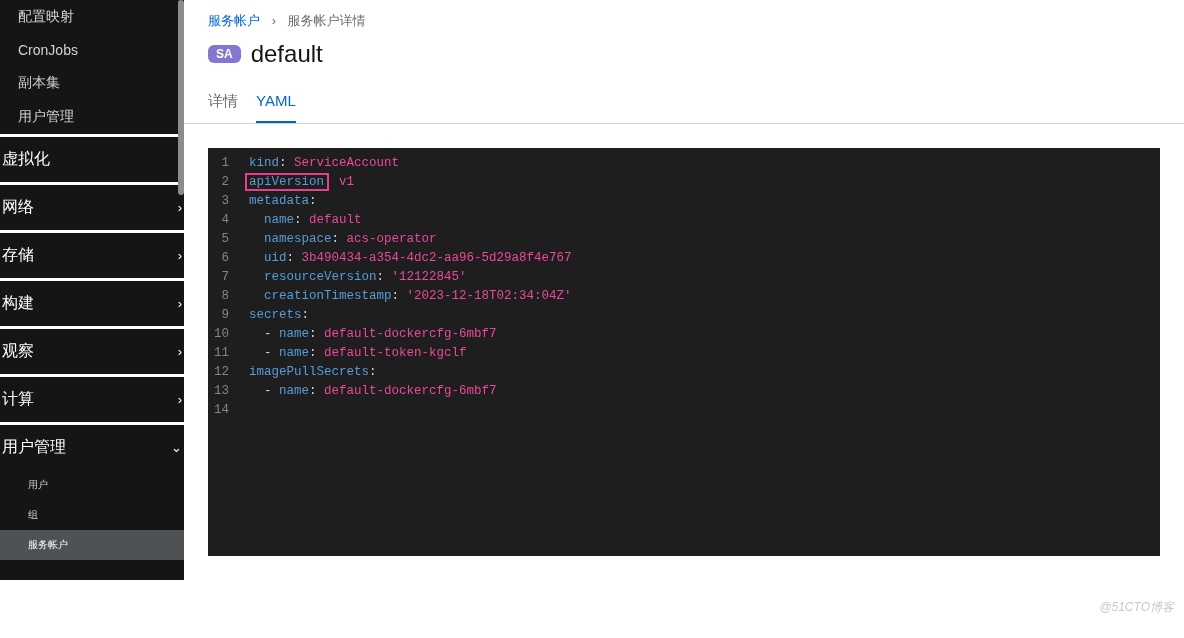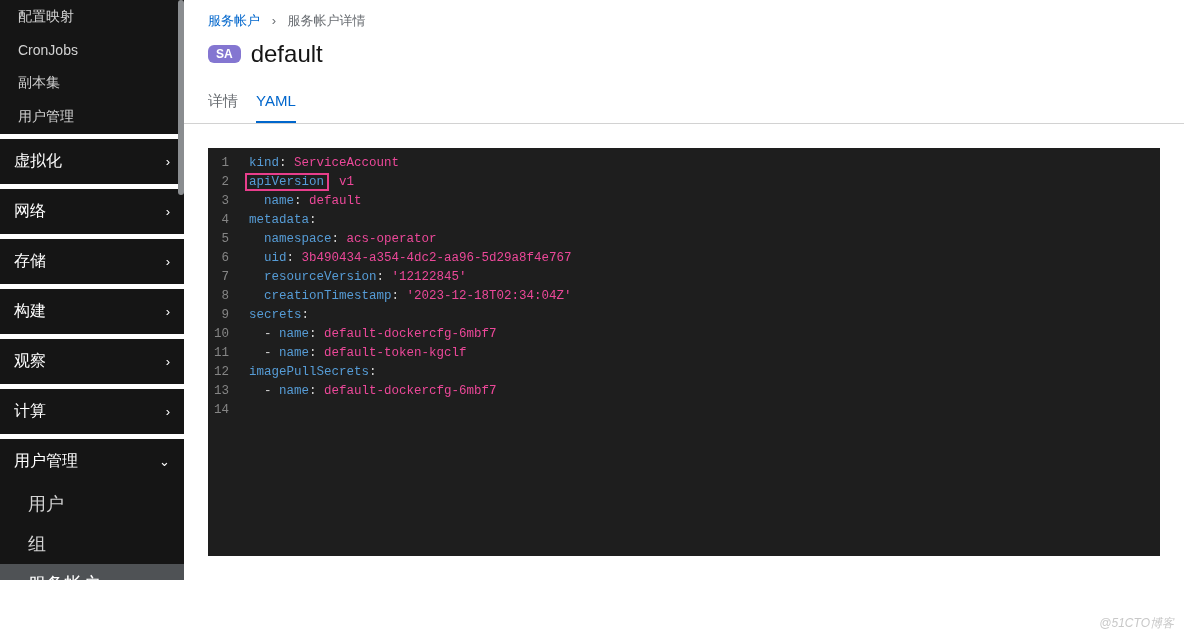--- a/index.html
+++ b/index.html
@@ -1,23 +1,23 @@
 <!DOCTYPE html>
 <html><head>
   <meta charset="utf-8">
   <style>
     * { margin: 0; padding: 0; box-sizing: border-box; }
     body { font-family: -apple-system, "Segoe UI", "PingFang SC", "Microsoft YaHei", sans-serif; font-size: 14px; background: #fff; overflow: hidden; }
     .app { display: flex; width: 1184px; height: 580px; }
     .sidebar { width: 184px; background: #151515; color: #d2d2d2; display: flex; flex-direction: column; overflow-y: auto; position: relative; }
     .sidebar::after { content: ""; position: absolute; right: 0; top: 0; width: 6px; height: 195px; background: #8a8d90; border-radius: 3px; }
     .sidebar-item { padding: 8px 18px; font-size: 14px; cursor: pointer; color: #d2d2d2; }
-    .sidebar-section { display: flex; justify-content: space-between; align-items: center; padding: 12px 14px; cursor: pointer; border-top: 5px solid #ffffff; color: #fff; font-size: 16px; }
+    .sidebar-section { display: flex; justify-content: space-between; align-items: center; padding: 12px 2px; cursor: pointer; border-top: 3px solid #ffffff; color: #fff; font-size: 16px; }
     .sidebar-section .chevron { font-size: 13px; color: #fff; }
-    .sub-item { padding: 8px 18px 8px 28px; font-size: 18px; cursor: pointer; color: #d2d2d2; }
+    .sub-item { padding: 8px 18px 8px 28px; font-size: 10px; cursor: pointer; color: #d2d2d2; }
     .sub-item.active { background: #4f5255; color: #fff; }
     .main { flex: 1; display: flex; flex-direction: column; background: #fff; }
     .header { padding: 12px 24px 0; }
     .breadcrumb { font-size: 13px; color: #6a6e73; margin-bottom: 10px; }
     .breadcrumb a { color: #06c; text-decoration: none; }
     .breadcrumb .sep { margin: 0 8px; color: #6a6e73; }
     .title-row { display: flex; align-items: center; gap: 10px; margin-bottom: 14px; }
     .sa-badge { background: #8476d1; color: #fff; border-radius: 6px; padding: 2px 8px; font-size: 12px; font-weight: 600; }
     .page-title { font-size: 24px; font-weight: 400; color: #151515; }
     .tabs { display: flex; gap: 18px; border-bottom: 1px solid #d2d2d2; padding: 0 24px; }
@@ -25,21 +25,21 @@
     .tab.active { color: #06c; border-bottom-color: #06c; }
     .content { flex: 1; padding: 24px; background: #fff; }
     .editor { background: #1e1e1e; height: 100%; display: flex; font-family: "Consolas","Menlo","Courier New",monospace; font-size: 12.5px; line-height: 1.5; position: relative; }
     .gutter { background: #1e1e1e; color: #858585; text-align: right; padding: 6px 10px 6px 6px; user-select: none; }
     .gutter div { height: 19px; }
     .code { padding: 6px 10px; color: #d4d4d4; flex: 1; position: relative; }
     .code-line { height: 19px; white-space: pre; }
     .k { color: #569cd6; }
     .v { color: #ec4899; }
     .hl { position: absolute; top: 25px; left: 6px; width: 84px; height: 18px; border: 2px solid #e83e8c; pointer-events: none; }
-    .watermark { position: absolute; right: 10px; bottom: 6px; color: #c8c8c8; font-size: 12px; font-style: italic; }
+    .watermark { position: absolute; right: 10px; bottom: 22px; color: #c8c8c8; font-size: 12px; font-style: italic; }
   </style>
 </head>
 <body>
 
 <div class="app">
   <nav class="sidebar">
     <div id="top-items">
         <div class="sidebar-item">配置映射</div>
         <div class="sidebar-item">CronJobs</div>
         <div class="sidebar-item">副本集</div>
@@ -110,22 +110,22 @@
             <div>10</div>
             <div>11</div>
             <div>12</div>
             <div>13</div>
             <div>14</div>
           </div>
         <div class="code" id="code">
           <div class="hl"></div>
         <div class="code-line"><span class="k">kind</span><span>: </span><span class="v">ServiceAccount</span></div>
             <div class="code-line"><span class="k">apiVersion</span><span>: </span><span class="v">v1</span></div>
+            <div class="code-line"><span class="k">metadata</span><span>:</span></div>
             <div class="code-line"><span>  </span><span class="k">name</span><span>: </span><span class="v">default</span></div>
-            <div class="code-line"><span class="k">metadata</span><span>:</span></div>
             <div class="code-line"><span>  </span><span class="k">namespace</span><span>: </span><span class="v">acs-operator</span></div>
             <div class="code-line"><span>  </span><span class="k">uid</span><span>: </span><span class="v">3b490434-a354-4dc2-aa96-5d29a8f4e767</span></div>
             <div class="code-line"><span>  </span><span class="k">resourceVersion</span><span>: </span><span class="v">'12122845'</span></div>
             <div class="code-line"><span>  </span><span class="k">creationTimestamp</span><span>: </span><span class="v">'2023-12-18T02:34:04Z'</span></div>
             <div class="code-line"><span class="k">secrets</span><span>:</span></div>
             <div class="code-line"><span>  - </span><span class="k">name</span><span>: </span><span class="v">default-dockercfg-6mbf7</span></div>
             <div class="code-line"><span>  - </span><span class="k">name</span><span>: </span><span class="v">default-token-kgclf</span></div>
             <div class="code-line"><span class="k">imagePullSecrets</span><span>:</span></div>
             <div class="code-line"><span>  - </span><span class="k">name</span><span>: </span><span class="v">default-dockercfg-6mbf7</span></div>
             <div class="code-line"></div>

